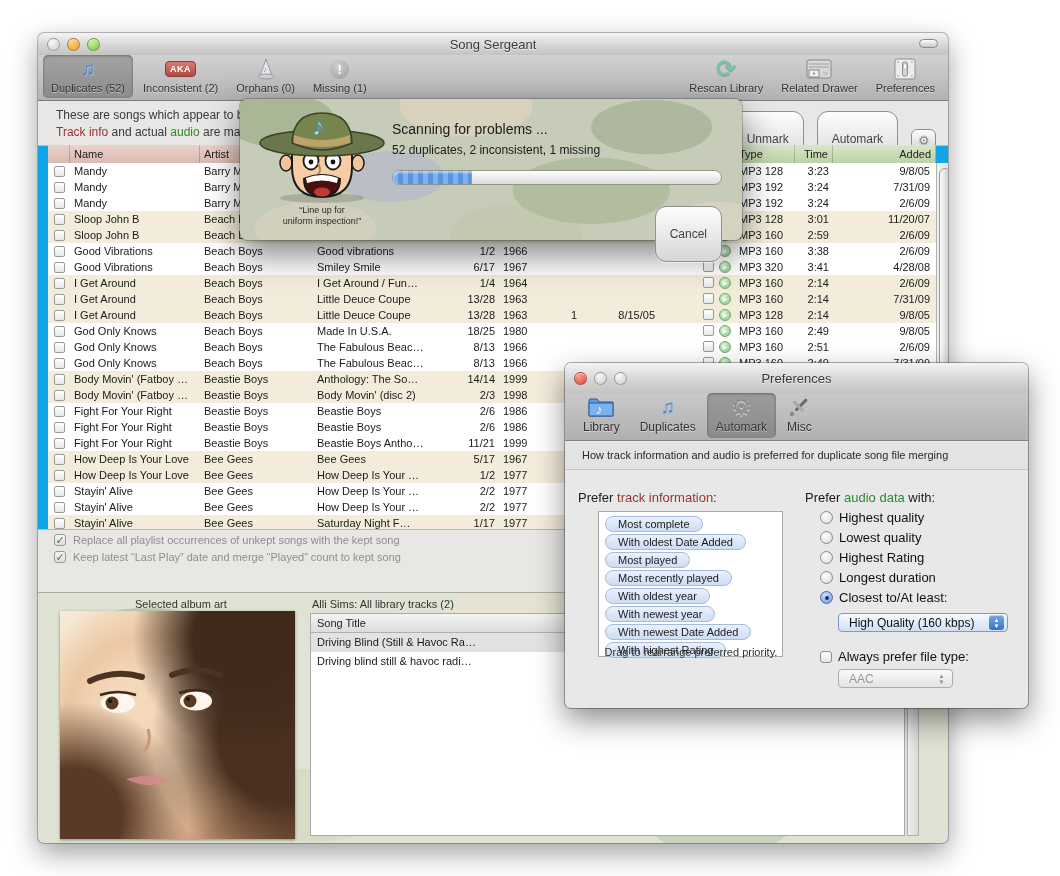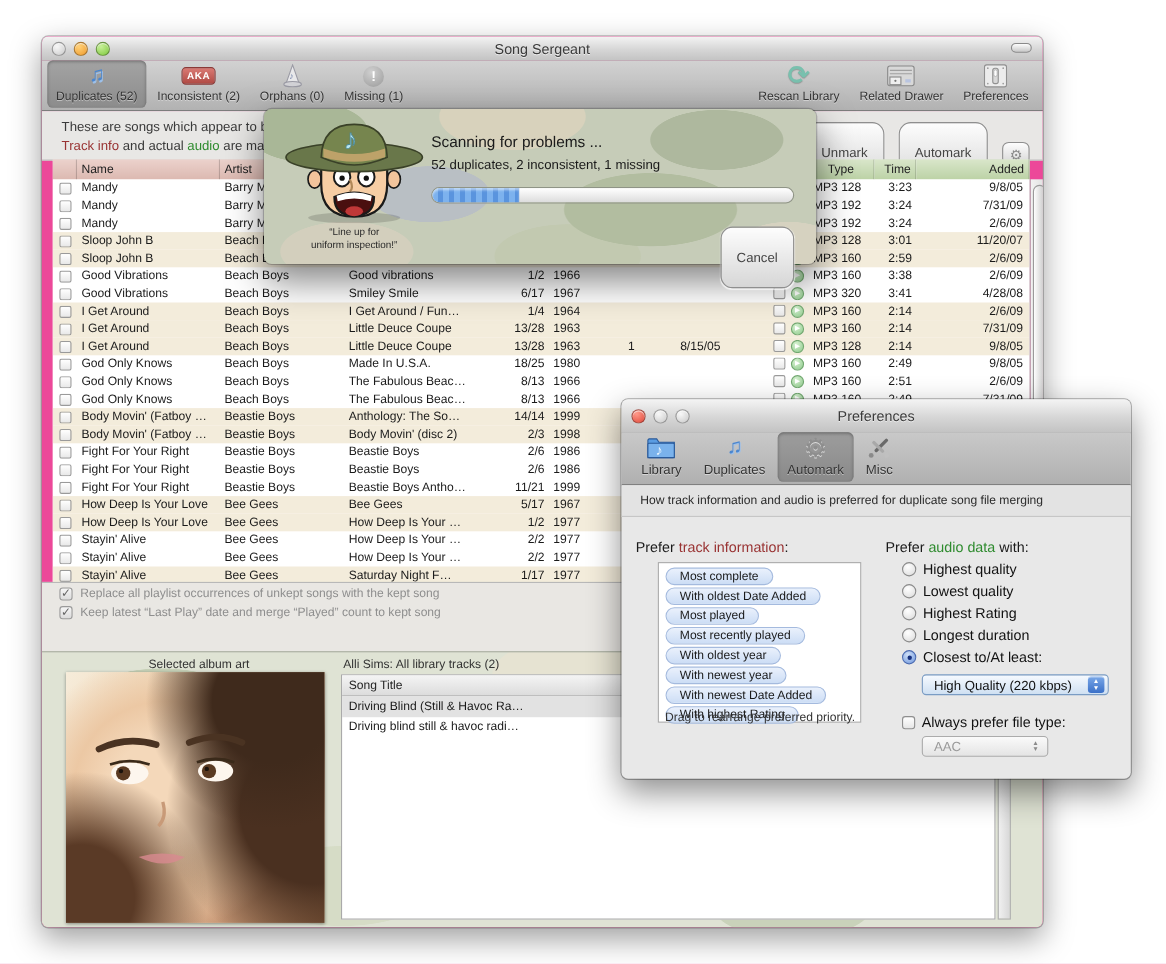--- a/index.html
+++ b/index.html
@@ -13,21 +13,21 @@
   .light{width:13px;height:13px;border-radius:50%;border:1px solid rgba(0,0,0,0.3);box-sizing:border-box;
          box-shadow:inset 0 1px 1px rgba(255,255,255,0.7);}
   .l-gray{background:radial-gradient(circle at 35% 30%,#f8f8f8,#c9c9c9);}
   .l-orange{background:radial-gradient(circle at 35% 30%,#ffd27a,#f09a2a);}
   .l-green{background:radial-gradient(circle at 35% 30%,#c8f09a,#7dc83a);}
   .l-red{background:radial-gradient(circle at 35% 30%,#ff9a8a,#e0483a);}
   .wtitle{position:absolute;left:0;right:0;text-align:center;font-size:13px;color:#3a3a3a;
           text-shadow:0 1px 0 rgba(255,255,255,0.6);}
   
   .main{left:38px;top:33px;width:910px;height:810px;border-radius:6px;overflow:hidden;
-        background:#ec4899;box-shadow:0 10px 28px rgba(0,0,0,0.38),0 0 0 1px rgba(0,0,0,0.25);}
+        background:#0ea5e9;box-shadow:0 10px 28px rgba(0,0,0,0.38),0 0 0 1px rgba(0,0,0,0.25);}
   .main .titlebar{height:22px;}
   .main .wtitle{top:4px;}
   .pillbtn{position:absolute;right:10px;top:6px;width:19px;height:9px;border-radius:5px;
            background:linear-gradient(#fdfdfd,#c8c8c8);border:1px solid #8a8a8a;box-sizing:border-box;}
   .toolbar{position:absolute;left:0;top:22px;right:0;height:46px;
            background:linear-gradient(#d2d2d2,#b2b2b2);border-bottom:1px solid #7d7d7d;
            display:flex;align-items:flex-end;padding:0 4px;box-sizing:border-box;}
   .titem{display:flex;flex-direction:column;align-items:center;justify-content:flex-end;
          padding:3px 8px 4px;margin:2px 1px;border-radius:5px;}
   .titem .tlabel{font-size:11px;color:#333;text-shadow:0 1px 0 rgba(255,255,255,0.45);margin-top:2px;white-space:nowrap;}
@@ -47,21 +47,21 @@
   .actions{position:absolute;right:12px;top:10px;display:flex;gap:13px;align-items:center;}
   .pbtn{background:linear-gradient(#fdfdfd,#d6d6d6);border:1px solid #8f8f8f;border-radius:11px;
         font-size:12px;color:#444;padding:20px 14px;box-shadow:0 1px 1px rgba(255,255,255,0.7);}
   .gearbtn{background:linear-gradient(#fdfdfd,#d6d6d6);border:1px solid #8f8f8f;border-radius:6px;
         width:25px;height:21px;color:#8a8a8a;font-size:13px;text-align:center;line-height:20px;}
   
   .dtable{position:absolute;left:10px;top:112px;width:888px;background:#fff;}
   .thead{display:flex;height:18px;line-height:18px;font-size:11px;color:#222;}
   .thead .hc{box-sizing:border-box;border-right:1px solid rgba(0,0,0,0.18);padding:0 4px;overflow:hidden;}
   .hpink{background:linear-gradient(#ecd2cc,#dcb9b1);}
-  .hgreen{background:linear-gradient(#d9e6ca,#bcd2a6);text-align:center;}
+  .hgreen{background:linear-gradient(#d9e6ca,#bcd2a6);}
   .tbody{height:366px;overflow:hidden;background:#fff;}
   .trow{display:flex;height:16px;line-height:16px;font-size:11px;color:#1a1a1a;align-items:center;}
   .trow.beige{background:#f3ecdb;}
   .cell{box-sizing:border-box;padding:0 4px;white-space:nowrap;overflow:hidden;}
   .r{text-align:right;}
   .cb{width:11px;height:11px;border:1px solid #9a9a9a;border-radius:2px;background:linear-gradient(#fff,#e8e8e8);
       box-sizing:border-box;margin-left:6px;flex:none;}
   .playb{width:12px;height:12px;border-radius:50%;flex:none;
       background:radial-gradient(circle at 38% 30%,#d8f2d2,#8cc98a);border:1px solid #72a870;box-sizing:border-box;
       color:#fff;font-size:6px;line-height:10px;text-align:center;}
@@ -849,21 +849,21 @@
         <span class="pill">With newest Date Added</span>
         <span class="pill">With highest Rating</span>
       </div>
     <div class="dragcap">Drag to rearrange preferred priority.</div>
 
     <div class="seclabel" style="left:240px;top:127px">
       <span>Prefer </span><span class="green-t">audio data</span><span> with:</span>
     </div>
 
     <div class="popup aqua" style="position:absolute;left:273px;top:250px;width:170px">
-      <span>High Quality (220 kbps)</span>
+      <span>High Quality (160 kbps)</span>
       <span class="arr">
           <span>▲</span>
           <span>▼</span>
         </span>
     </div>
     <div class="radiorow" style="left:255px;top:286px">
       <span class="ckp"></span>
       <span>Always prefer file type:</span>
     </div>
     <div class="popup" style="position:absolute;left:273px;top:306px;width:115px">

